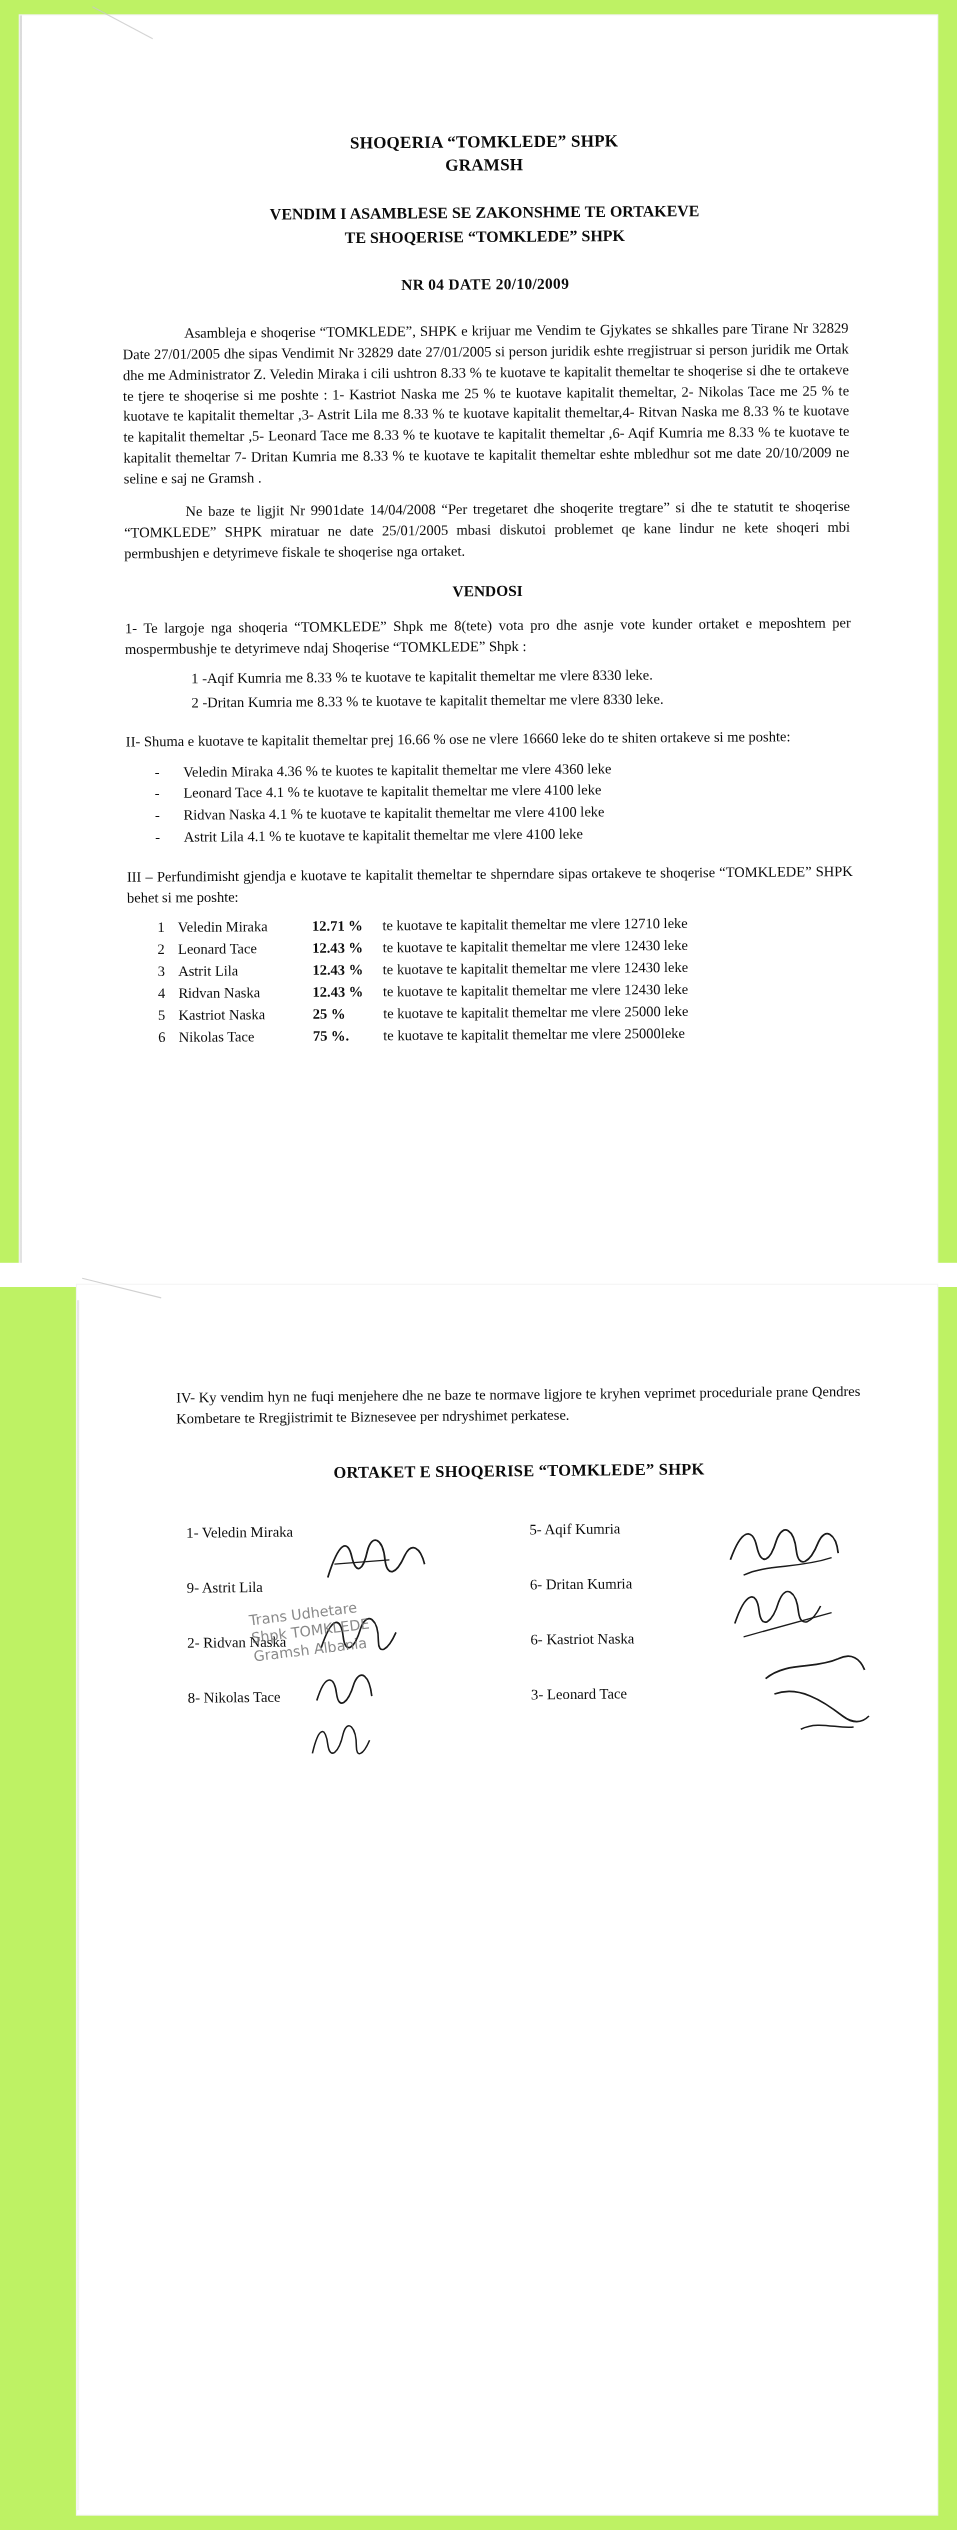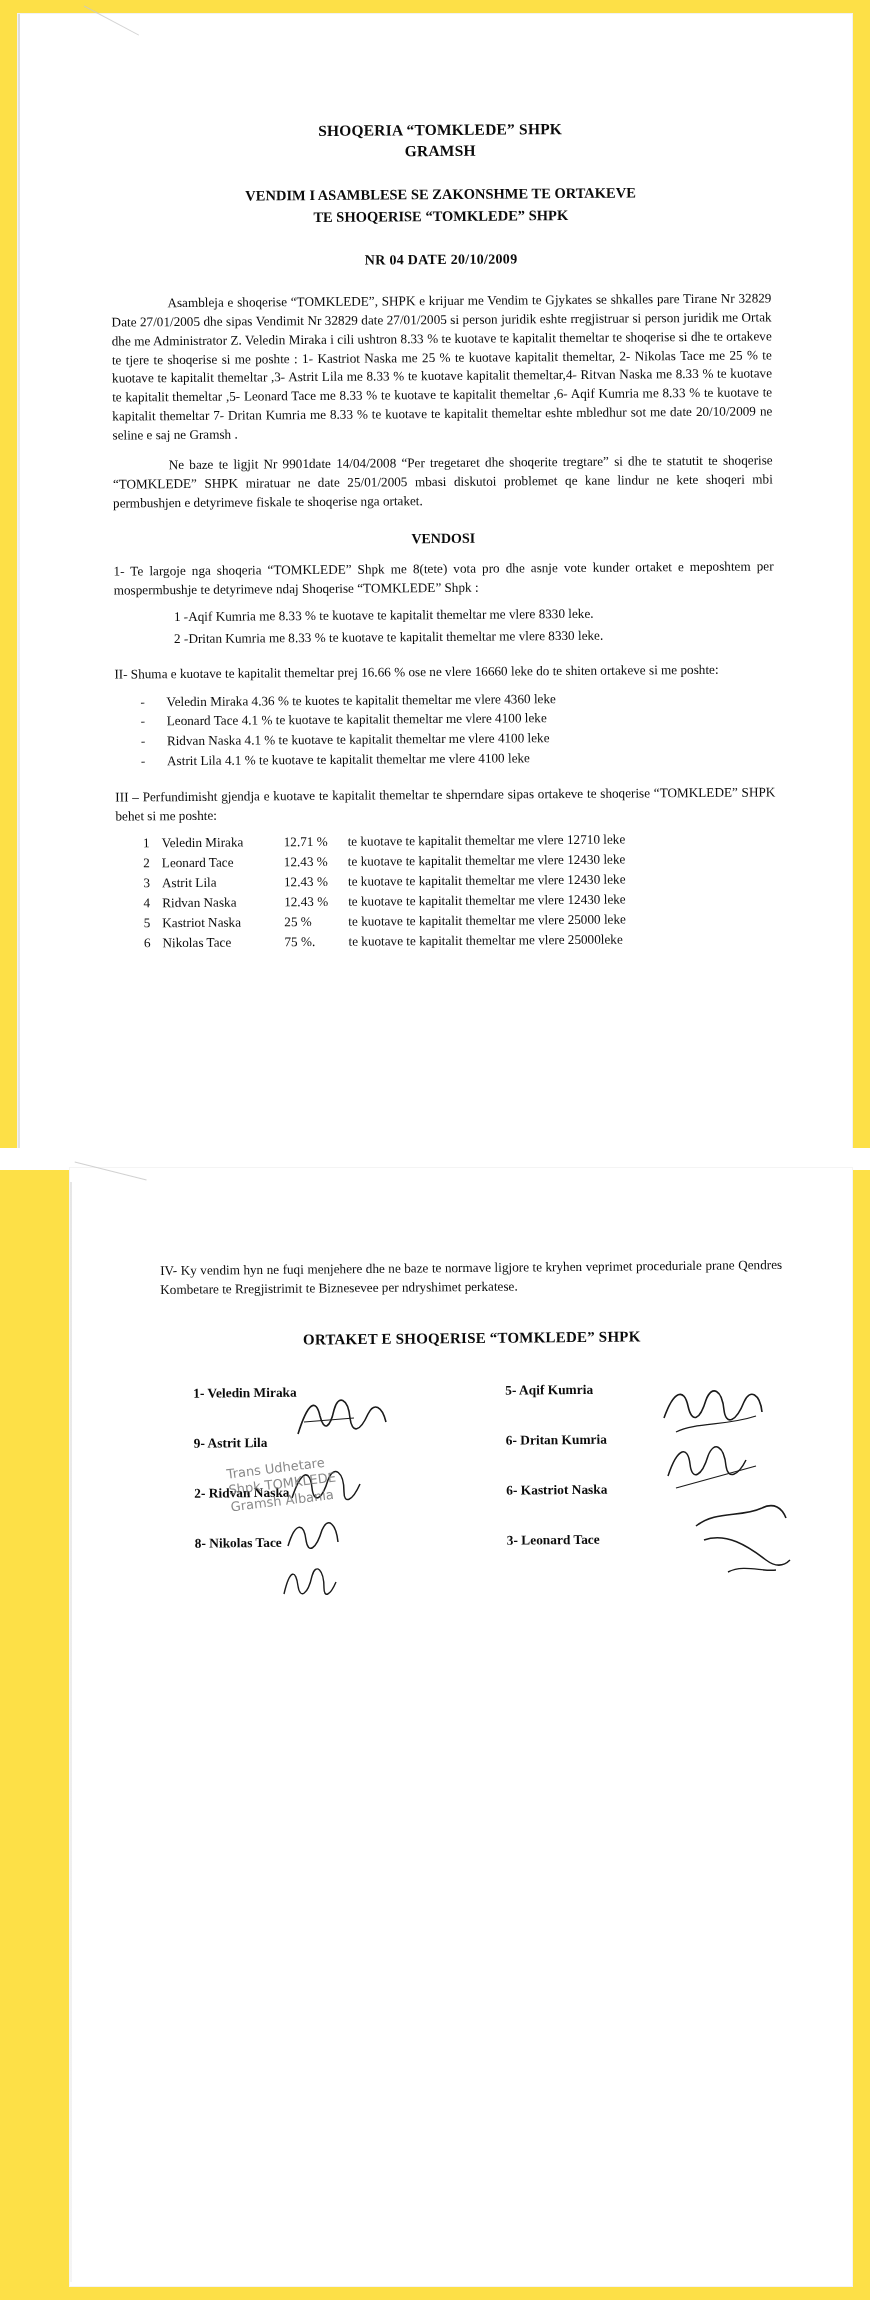--- a/index.html
+++ b/index.html
@@ -14,21 +14,21 @@
     font-family: "Liberation Serif", serif;
     color: #0b0b0b;
     overflow: hidden;
   }
 
   
   .scan {
     position: absolute;
     left: 0; top: 0;
     width: 870px; height: 2300px;
-    background: #fde047;
+    background: #bef264;
   }
   .page1 {
     position: absolute;
     left: 18px; top: 14px;
     width: 834px; height: 1142px;
     background: #ffffff;
     box-shadow: 0 0 0 1px #f2f2f2;
   }
   .page2 {
     position: absolute;
@@ -115,21 +115,21 @@
     font-size: 14px;
     margin: 20px 0 12px 0;
   }
   .lvl1 { font-size: 13.2px; line-height: 1.45; text-align: justify; margin: 0 0 8px 0; }
   .sub { font-size: 13.2px; line-height: 1.5; margin: 0 0 2px 0; padding-left: 60px; }
   .dashline { font-size: 13.2px; line-height: 1.5; margin: 0; padding-left: 26px; }
   .dashline .dash { display: inline-block; width: 26px; }
   .numrow { font-size: 13.2px; line-height: 1.52; margin: 0; }
   .numrow .n { display: inline-block; width: 34px; text-align: right; padding-right: 12px; }
   .numrow .nm { display: inline-block; width: 122px; }
-  .numrow .pc { display: inline-block; width: 64px; }
+  .numrow .pc { display: inline-block; width: 64px; font-weight: bold; }
 
   
   .skew1 { transform: rotate(-0.45deg); transform-origin: 50% 0%; }
   .skew2 { transform: rotate(-0.55deg); transform-origin: 50% 0%; }
 
   
   .doc2 {
     position: absolute;
     left: 160px; top: 1258px;
     width: 622px;
@@ -144,25 +144,24 @@
   }
   .sigwrap {
     position: relative;
     margin-top: 36px;
     height: 180px;
   }
   .sigcol { position: absolute; top: 0; }
   .sigcol.left { left: 8px; }
   .sigcol.right { left: 320px; }
   .signame {
-    font-weight: bold;
+    font-weight: normal;
     font-size: 13.4px;
     margin-bottom: 34px;
     white-space: nowrap;
-    margin-left: 24px;
   }
 
   
   .ink { position: absolute; pointer-events: none; }
   .stamp {
     position: absolute;
     left: 228px; top: 1455px;
     width: 190px;
     color: #6f6f6f;
     font-family: "DejaVu Sans", sans-serif;

